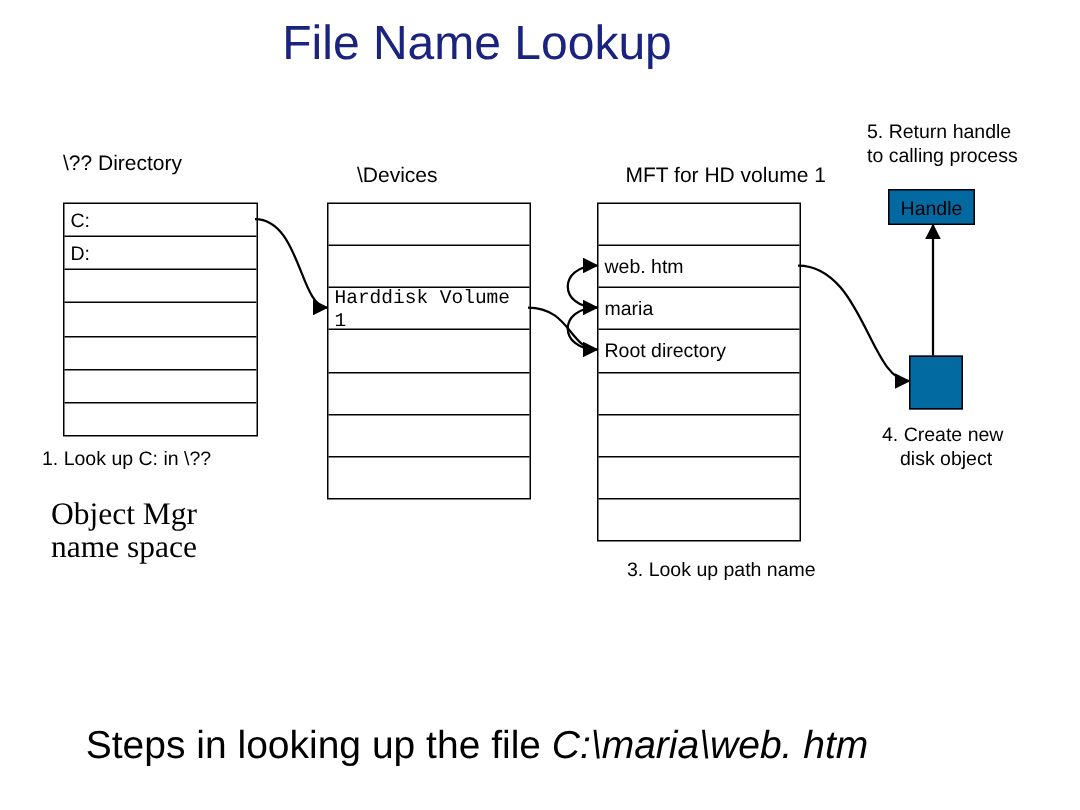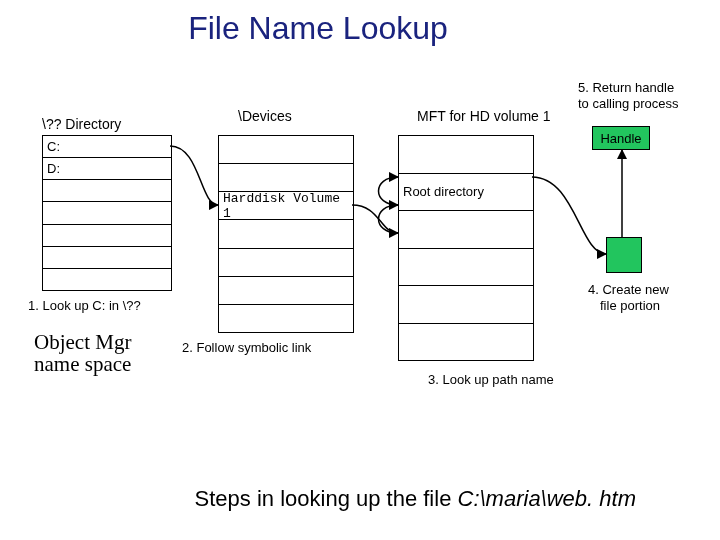--- a/index.html
+++ b/index.html
@@ -24,22 +24,22 @@
     text-align: center;
     font-family: "Comic Sans MS", "Comic Sans", cursive, sans-serif;
     font-size: 32px;
     color: #1a237e;
   }
   .caption {
     position: absolute;
     left: 0;
     right: 0;
     bottom: 28px;
-    text-align: right;
-    font-size: 22px;
+    text-align: center;
+    font-size: 26px;
   }
   .caption .path { font-style: italic; }
   .hdr {
     position: absolute;
     font-size: 14px;
     white-space: pre;
   }
   .tbl {
     position: absolute;
     border: 1px solid #000;
@@ -64,36 +64,36 @@
     white-space: pre;
   }
   .ann.serif { font-family: "Times New Roman", Times, serif; font-size: 21px; }
   .box {
     position: absolute;
     border: 1px solid #000;
     font-size: 13px;
     display: flex;
     align-items: center;
     justify-content: center;
-    background: #22c55e;
+    background: #0369a1;
   }
   svg.overlay {
     position: absolute;
     left: 0; top: 0;
     width: 720px; height: 540px;
     pointer-events: none;
   }
 </style>
 </head>
 <body>
 
 <div class="stage">
   <div class="title">File Name Lookup</div>
 
-  <div class="hdr" style="left:42px;  top:116px;">\?? Directory</div>
+  <div class="hdr" style="left:42px;  top:100px;">\?? Directory</div>
   <div class="hdr" style="left:238px; top:108px;">\Devices</div>
   <div class="hdr" style="left:398px; top:108px;margin-left:19px;">MFT for HD volume 1</div>
 
   <div class="tbl" style="left:42px; top:135px; width:128px; height:154px;">
     <div class="row">C:</div>
     <div class="row">D:</div>
     <div class="row"></div>
     <div class="row"></div>
     <div class="row"></div>
     <div class="row"></div>
@@ -105,42 +105,43 @@
     <div class="row"></div>
     <div class="row">Harddisk Volume 1</div>
     <div class="row"></div>
     <div class="row"></div>
     <div class="row"></div>
     <div class="row"></div>
   </div>
 
   <div class="tbl" style="left:398px; top:135px; width:134px; height:224px;">
     <div class="row"></div>
+    <div class="row">web. htm</div>
+    <div class="row">maria</div>
     <div class="row">Root directory</div>
     <div class="row"></div>
     <div class="row"></div>
     <div class="row"></div>
     <div class="row"></div>
   </div>
 
   <div class="box" style="left:592px; top:126px; width:56px; height:22px;">Handle</div>
 
   <div class="box" style="left:606px; top:237px; width:34px; height:34px;"></div>
 
   <div class="ann" style="left:28px; top:298px;">1. Look up C: in \??</div>
 
   <div class="ann serif" style="left:34px; top:330px;">Object Mgr</div>
   <div class="ann serif" style="left:34px; top:352px;text-align:center;">name space</div>
 
-  <div class="ann" style="left:182px; top:340px;">2. Follow symbolic link</div>
 
-  <div class="ann" style="left:428px; top:372px;">3. Look up path name</div>
+  <div class="ann" style="left:418px; top:372px;">3. Look up path name</div>
 
   <div class="ann" style="left:588px; top:282px;">4. Create new</div>
-  <div class="ann" style="left:600px; top:298px;">file portion</div>
+  <div class="ann" style="left:600px; top:298px;">disk object</div>
 
   <div class="ann" style="left:578px; top:80px;">5. Return handle</div>
   <div class="ann" style="left:578px; top:96px;text-align:center;">to calling process</div>
 
   <svg class="overlay" viewBox="0 0 720 540">
     <defs>
       <marker id="arr" viewBox="0 0 10 10" refX="9" refY="5" markerWidth="7" markerHeight="7" orient="auto-start-reverse">
         <path d="M0,0 L10,5 L0,10 z" fill="#000"></path>
       </marker>
     </defs>

